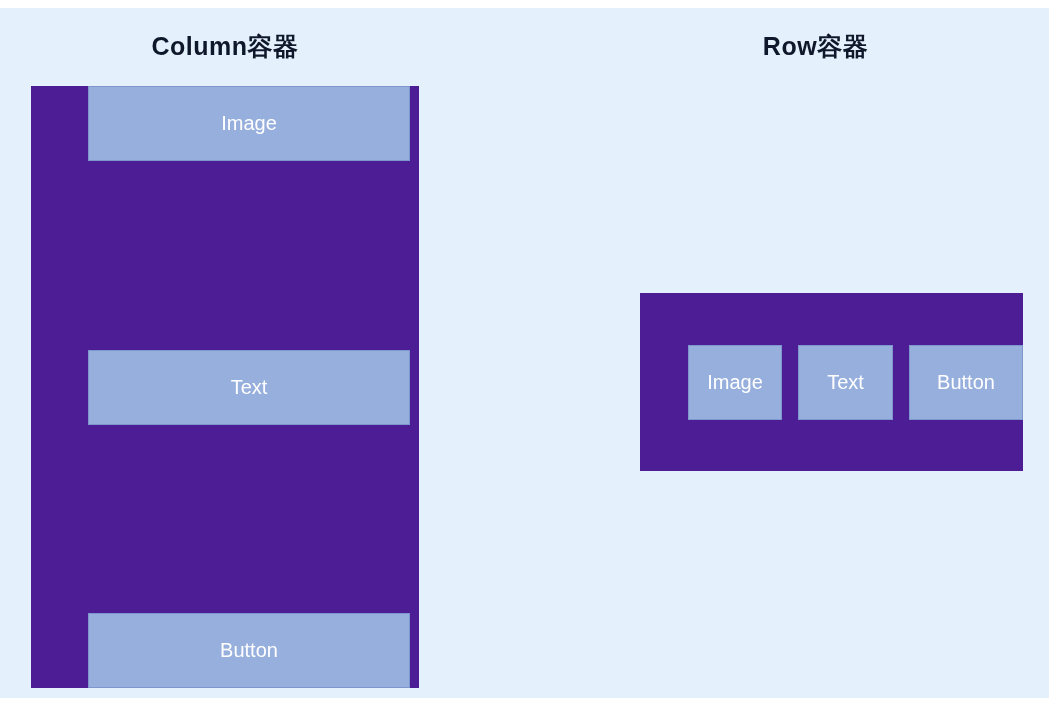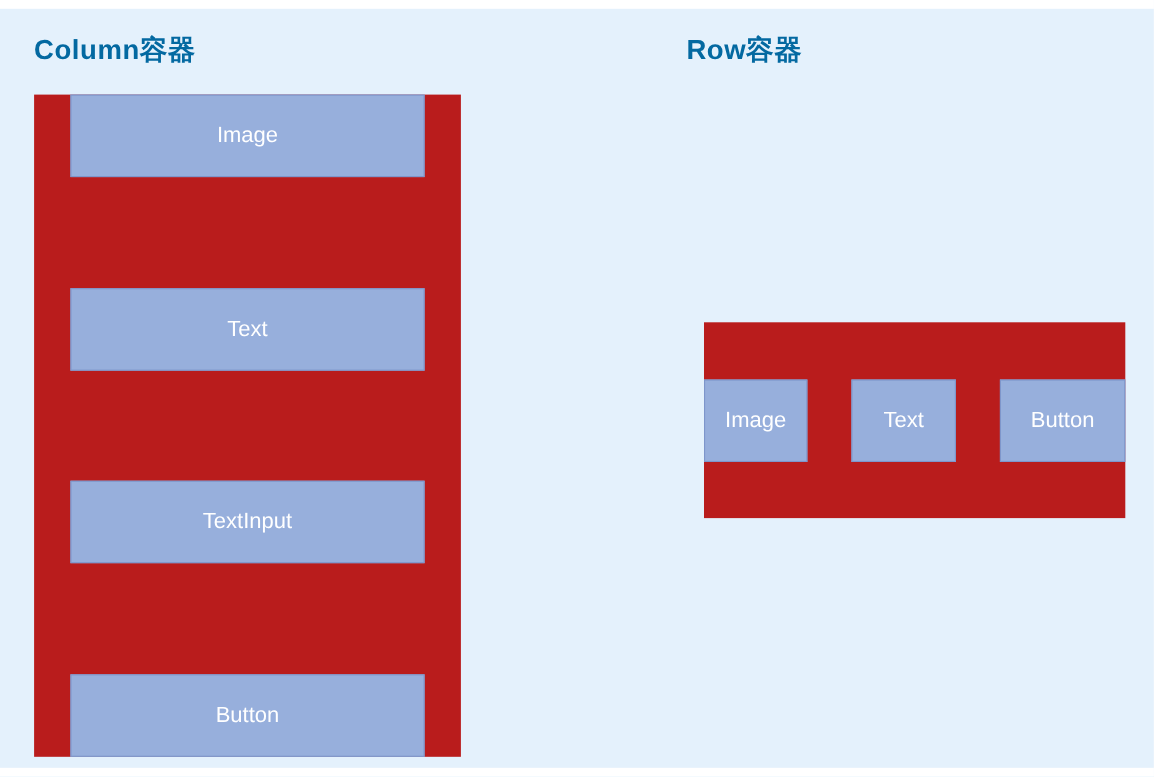--- a/index.html
+++ b/index.html
@@ -20,28 +20,30 @@
     width: 1049px;
     height: 690px;
     background: #E4F1FC;
   }
   .section-title {
     position: absolute;
     top: 31px;
     font-size: 25px;
     line-height: 30px;
     font-weight: bold;
-    color: #0369a1;
+    color: #0f172a;
+    text-align: center;
     letter-spacing: 0.5px;
   }
   .column-title { left: 31px; width: 388px; }
   .row-title    { left: 624px; width: 383px; }
   .container {
     position: absolute;
-    background: #b91c1c;
+    background: #4c1d95;
+    padding-left: 48px;
   }
   .column-container {
     left: 31px;
     top: 86px;
     width: 388px;
     height: 602px;
     display: flex;
     flex-direction: column;
     justify-content: space-between;
     align-items: center;
@@ -76,21 +78,20 @@
 
 <div class="page-bg"></div>
 
 <div class="section-title column-title">Column容器</div>
 
 <div class="section-title row-title">Row容器</div>
 
 <div class="container column-container">
   <div class="box col-box">Image</div>
   <div class="box col-box">Text</div>
-  <div class="box col-box">TextInput</div>
   <div class="box col-box">Button</div>
 </div>
 
 <div class="container row-container">
   <div class="box row-box row-box-image">Image</div>
   <div class="box row-box row-box-text">Text</div>
   <div class="box row-box row-box-button">Button</div>
 </div>
 
 </body></html>

